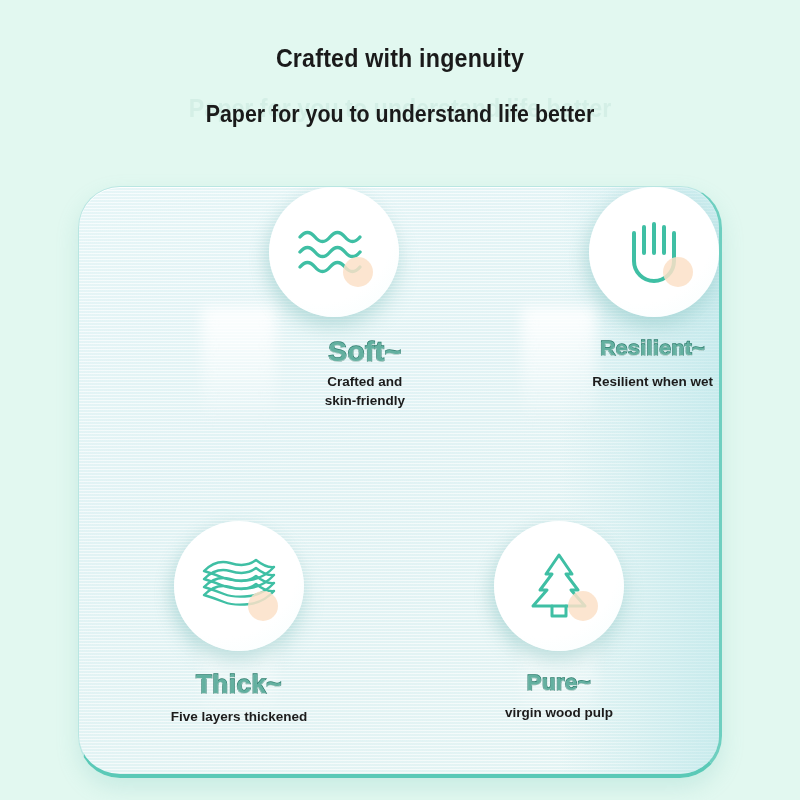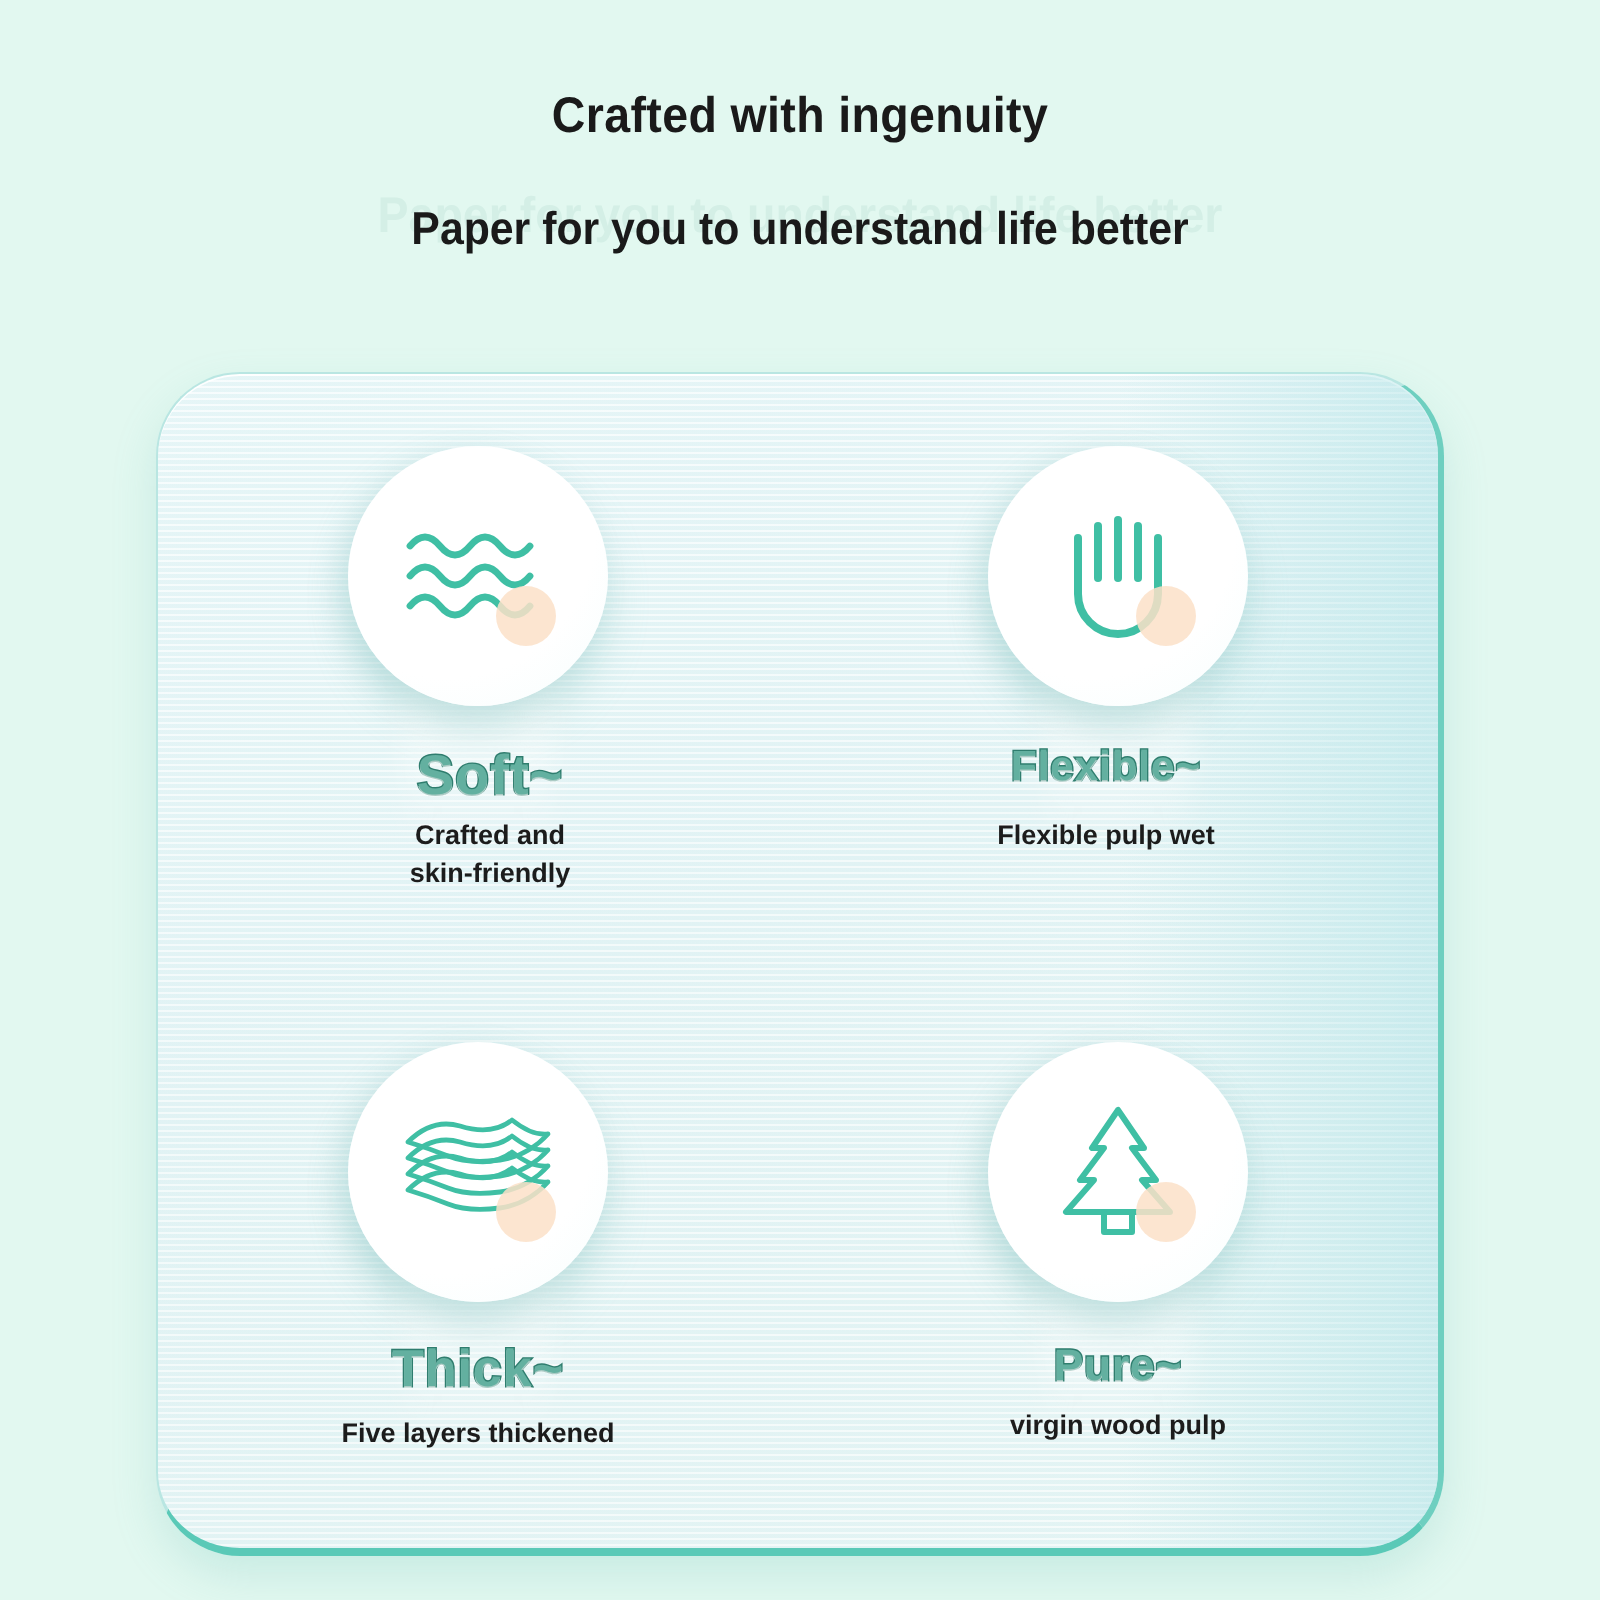--- a/index.html
+++ b/index.html
@@ -62,21 +62,21 @@
     background:linear-gradient(270deg, rgba(168,224,228,.45), rgba(168,224,228,0));
     pointer-events:none;
   }
 
   .grid{
     position:absolute;left:0;top:0;width:100%;height:100%;
     display:grid;grid-template-columns:1fr 1fr;grid-template-rows:1fr 1fr;
   }
 
   .feature{position:relative;display:flex;flex-direction:column;align-items:center;}
-  .feature.r1{padding-top:36px;}
+  .feature.r1{align-items:flex-end;}
   .feature.r2{padding-top:40px;}
 
   
   .beam{
     position:absolute;top:120px;left:50%;transform:translateX(-50%);
     width:74px;height:120px;
     background:linear-gradient(180deg, rgba(255,255,255,.92), rgba(255,255,255,0));
     filter:blur(7px);
     pointer-events:none;z-index:1;
   }
@@ -166,23 +166,23 @@
         <svg width="56" height="62" viewBox="0 0 56 62" fill="none">
           <g stroke="#3fbfa4" stroke-width="4" stroke-linecap="round" fill="none">
             <path d="M8 12 V40 a20 20 0 0 0 40 0 V12"></path>
             <path d="M18 6 V32"></path>
             <path d="M28 3 V32"></path>
             <path d="M38 6 V32"></path>
           </g>
         </svg>
       </div>
       <div class="label">
-        <div class="label-title">Flexible~</div>
-        <div class="label-desc">
-          <span>Flexible pulp wet</span>
+        <div class="label-title">Resilient~</div>
+        <div class="label-desc">
+          <span>Resilient when wet</span>
         </div>
       </div>
     </div>
 
     <div class="feature r2 f3">
       <div class="beam"></div>
       <div class="circle">
         <div class="accent-dot"></div>
         <svg width="78" height="62" viewBox="0 0 78 62" fill="none">
           <g stroke="#3fbfa4" stroke-width="2.4" stroke-linejoin="round" stroke-linecap="round" fill="none">

